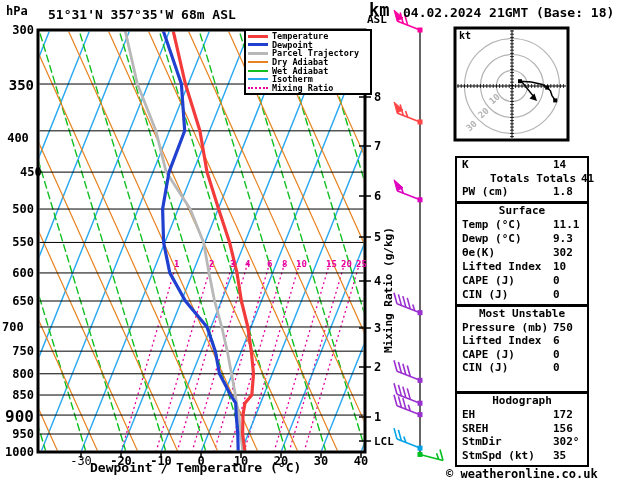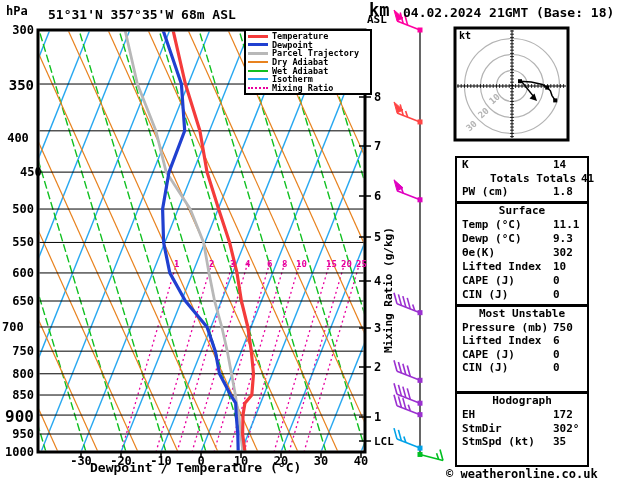--- a/index.html
+++ b/index.html
@@ -309,21 +309,21 @@
       <div class="lbl" style="left:2px;top:295px;width:32px;text-align:right;font-size:12px;font-weight:bold">650</div>
       <div class="lbl" style="left:2px;top:321px;width:32px;text-align:left;font-size:12px;font-weight:bold">700</div>
       <div class="lbl" style="left:2px;top:345px;width:32px;text-align:right;font-size:12px;font-weight:bold">750</div>
       <div class="lbl" style="left:2px;top:368px;width:32px;text-align:right;font-size:12px;font-weight:bold">800</div>
       <div class="lbl" style="left:2px;top:389px;width:32px;text-align:right;font-size:12px;font-weight:bold">850</div>
       <div class="lbl" style="left:2px;top:409px;width:32px;text-align:right;font-size:16px;font-weight:bold">900</div>
       <div class="lbl" style="left:2px;top:428px;width:32px;text-align:right;font-size:12px;font-weight:bold">950</div>
       <div class="lbl" style="left:2px;top:446px;width:32px;text-align:right;font-size:12px;font-weight:bold">1000</div>
     </div>
   <div id="temp-labels">
-      <div class="lbl" style="left:61px;top:455px;width:40px;text-align:center;font-size:12px;font-weight:bold">-30</div>
+      <div class="lbl" style="left:61px;top:455px;width:40px;text-align:center;font-size:12px;font-weight:normal">-30</div>
       <div class="lbl" style="left:101px;top:455px;width:40px;text-align:center;font-size:12px;font-weight:bold">-20</div>
       <div class="lbl" style="left:141px;top:455px;width:40px;text-align:center;font-size:12px;font-weight:bold">-10</div>
       <div class="lbl" style="left:181px;top:455px;width:40px;text-align:center;font-size:12px;font-weight:bold">0</div>
       <div class="lbl" style="left:221px;top:455px;width:40px;text-align:center;font-size:12px;font-weight:bold">10</div>
       <div class="lbl" style="left:261px;top:455px;width:40px;text-align:center;font-size:12px;font-weight:bold">20</div>
       <div class="lbl" style="left:301px;top:455px;width:40px;text-align:center;font-size:12px;font-weight:bold">30</div>
       <div class="lbl" style="left:341px;top:455px;width:40px;text-align:center;font-size:12px;font-weight:bold">40</div>
     </div>
   <div id="km-labels">
       <div class="lbl" style="left:374px;top:91px;font-size:12px;font-weight:bold">8</div>
@@ -401,16 +401,17 @@
   <div class="panel-box" style="top:305px;height:84px" id="box-mu">
       <div class="panel-title" style="height: 13.5px;">Most Unstable</div>
       <div class="panel-row" style="height: 13.5px;"><span>Pressure (mb)</span><span class="panel-val">750</span></div>
       <div class="panel-row" style="height: 13.5px;"><span>Lifted Index</span><span class="panel-val">6</span></div>
       <div class="panel-row" style="height: 13.5px;"><span>CAPE (J)</span><span class="panel-val">0</span></div>
       <div class="panel-row" style="height: 13.5px;"><span>CIN (J)</span><span class="panel-val">0</span></div>
     </div>
   <div class="panel-box" style="top:392px;height:71px" id="box-hodo">
       <div class="panel-title" style="height: 13.8px;">Hodograph</div>
       <div class="panel-row" style="height: 13.8px;"><span>EH</span><span class="panel-val">172</span></div>
+      <div class="panel-row" style="height: 13.8px;"><span>SREH</span><span class="panel-val">156</span></div>
       <div class="panel-row" style="height: 13.8px;"><span>StmDir</span><span class="panel-val">302°</span></div>
       <div class="panel-row" style="height: 13.8px;"><span>StmSpd (kt)</span><span class="panel-val">35</span></div>
     </div>
 </div>
 
 </body></html>

